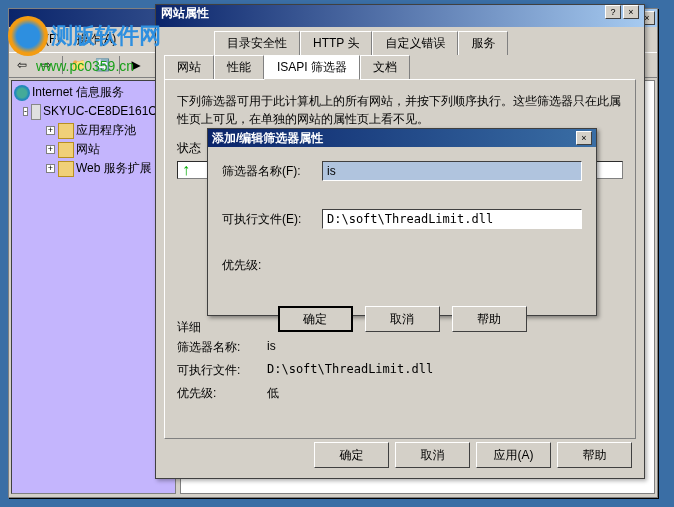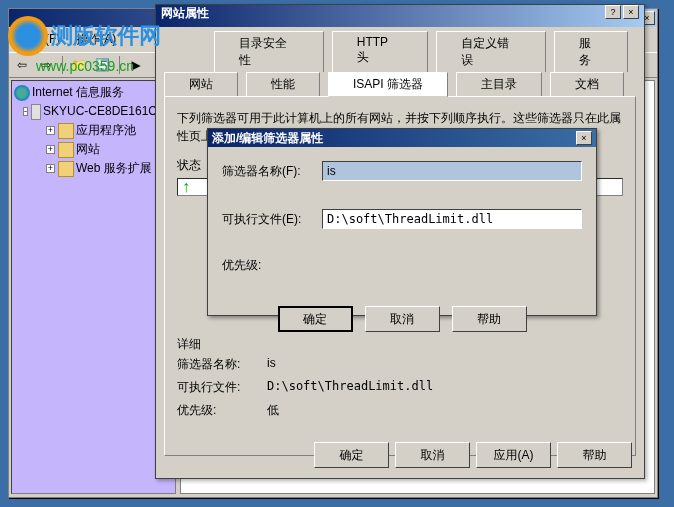--- a/index.html
+++ b/index.html
@@ -33,21 +33,21 @@
     .tree-icon.folder { background: #f0d078; border: 1px solid #b89020; }
     .tree-indent { display: inline-block; width: 16px; }
     .tree-toggle { width: 9px; height: 9px; border: 1px solid #808080; text-align: center; line-height: 7px; font-size: 9px; margin-right: 3px; background: #fff; }
     
     .right-panel { flex: 1; border: 1px solid #808080; background: #fff; margin: 2px; }
     
     
     .props-dialog { position: absolute; top: 4px; left: 155px; width: 490px; height: 475px; background: #d4d0c8; border: 1px solid #404040; box-shadow: 2px 2px 4px rgba(0,0,0,0.3); z-index: 10; }
     .props-titlebar { background: linear-gradient(to right, #0a246a, #a6caf0); height: 22px; display: flex; color: #fff; padding: 0 5px; }
     .tab-row { display: flex; }
-    .tab { padding: 3px 24px; background: #d4d0c8; border: 1px solid #fff; border-right-color: #808080; border-bottom: none; margin-right: 8px; position: relative; }
+    .tab { padding: 3px 12px; background: #d4d0c8; border: 1px solid #fff; border-right-color: #808080; border-bottom: none; margin-right: 0; position: relative; }
     .tab.active { background: #ffffff; z-index: 2; border-bottom: 1px solid #d4d0c8; margin-bottom: -1px; }
     .tabs-container { padding: 4px 8px 0 8px; }
     
     .tab-content { margin: 0 8px 8px 8px; border: 1px solid #fff; border-top-color: #fff; border-left-color: #fff; border-right-color: #808080; border-bottom-color: #808080; padding: 12px; background: #d4d0c8; height: 360px; }
     
     .desc-text { margin-bottom: 12px; line-height: 1.5; }
     .arrow-up { color: #0a0; font-size: 16px; }
     
     .details-section { margin-top: 12px; }
     .detail-row { display: flex; padding: 3px 0; }
@@ -147,21 +147,20 @@
       <div style="width:50px;"></div>
       <div class="tab">目录安全性</div>
       <div class="tab">HTTP 头</div>
       <div class="tab">自定义错误</div>
       <div class="tab">服务</div>
     </div>
     <div class="tab-row">
       <div class="tab">网站</div>
       <div class="tab">性能</div>
       <div class="tab active">ISAPI 筛选器</div>
-      <div class="tab">主目录</div>
       <div class="tab">文档</div>
     </div>
   </div>
   <div class="tab-content">
     <div class="desc-text">下列筛选器可用于此计算机上的所有网站，并按下列顺序执行。这些筛选器只在此属性页上可见，在单独的网站的属性页上看不见。</div>
     <div style="display:flex;gap:8px;">
       <div>状态</div>
     </div>
     <div style="border:1px inset #808080;height:18px;background:#fff;margin-top:4px;display:flex;align-items:center;padding:0 4px;">
       <span class="arrow-up">↑</span>

